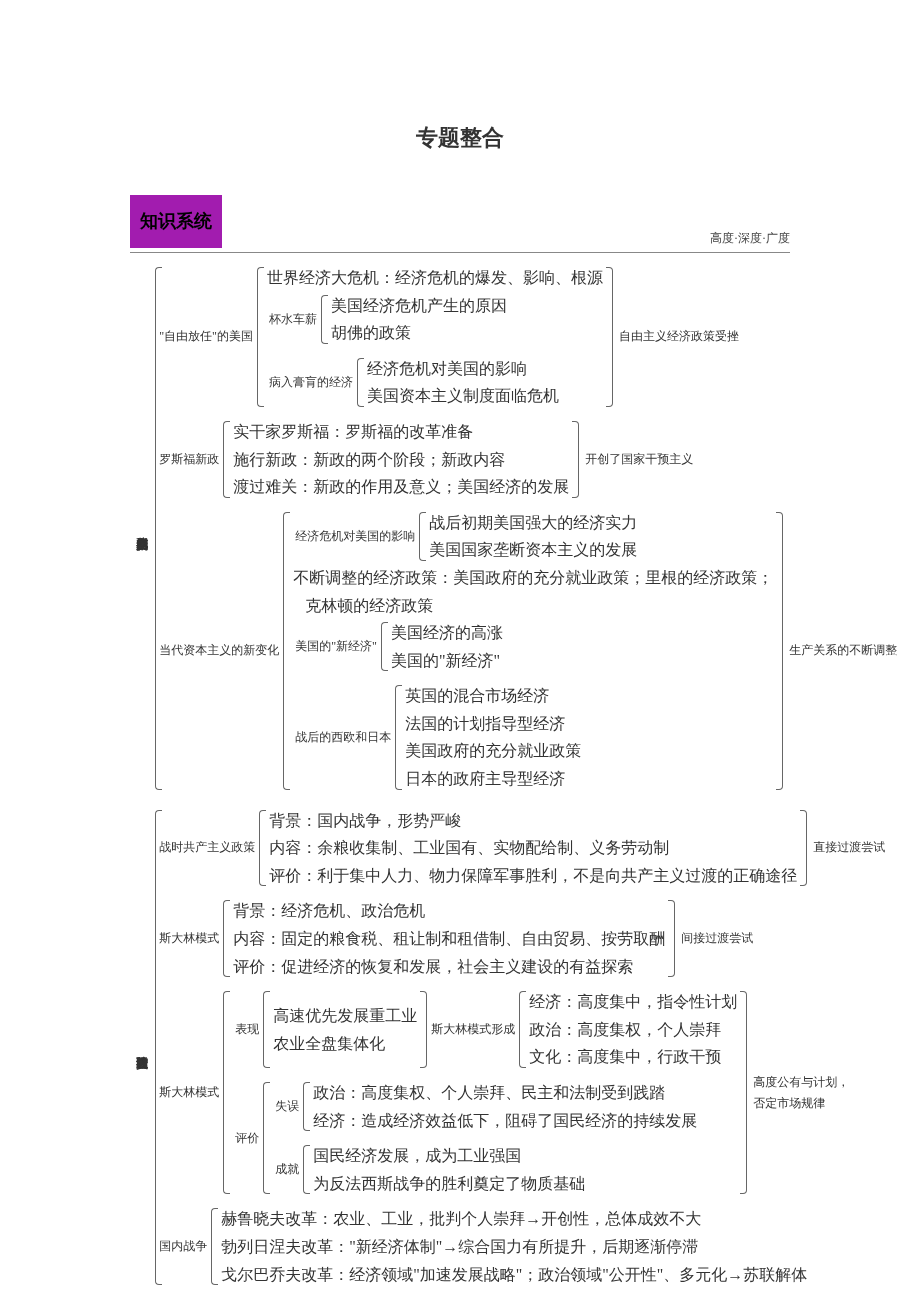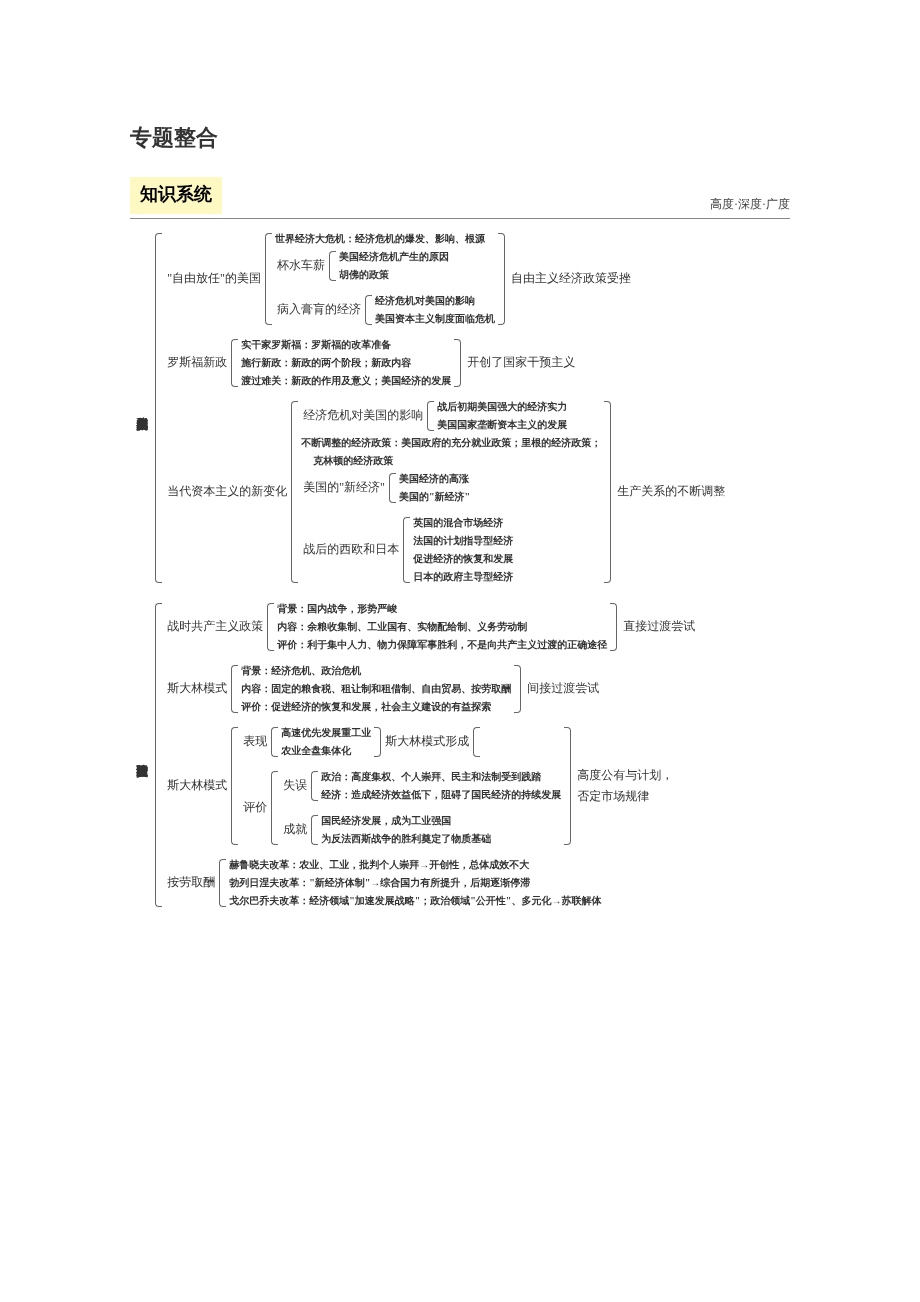--- a/index.html
+++ b/index.html
@@ -5,37 +5,38 @@
   body {
     font-family: "SimSun", "Songti SC", serif;
     background: #fff;
     margin: 0;
     padding: 120px 130px 60px 130px;
     font-size: 12px;
     color: #333;
     line-height: 1.6;
   }
   .title {
+    text-align: center;
     font-size: 22px;
     font-weight: bold;
-    margin-bottom: 22px;
+    margin-bottom: 40px;
   }
   .section-bar {
     display: flex;
     justify-content: space-between;
     align-items: flex-end;
     margin-bottom: 4px;
   }
   .section-label {
-    background: #fef9c3;
+    background: #a21caf;
     color: #000;
     font-size: 18px;
     font-weight: bold;
-    padding: 4px 10px;
-    font-family: Liberation Mono, monospace;
+    padding: 12px 10px;
+    font-family: Liberation Serif, serif;
   }
   .section-sub {
     font-size: 12px;
     color: #444;
     font-family: Liberation Serif, serif;
   }
   .section-rule {
     border: 0;
     border-top: 1px solid #888;
     margin: 0 0 12px 0;
@@ -80,23 +81,22 @@
     border-right: none;
     border-radius: 4px 0 0 4px;
   }
   .bracer::before {
     right: 0;
     border-left: none;
     border-radius: 0 4px 4px 0;
   }
   .leaf {
     white-space: nowrap;
-    font-size: 10px;
+    font-size: 16px;
     padding: 0;
-    font-weight: bold;
   }
   .result {
     white-space: nowrap;
     font-size: 12px;
     padding-left: 4px;
   }
 </style>
 </head>
 <body>
 
@@ -172,21 +172,21 @@
             <div class="leaf">美国经济的高涨</div>
             <div class="leaf">美国的"新经济"</div>
           </div>
         </div>
         <div class="row">
           <div class="hlabel">战后的西欧和日本</div>
           <div class="bracel"></div>
           <div class="stack">
             <div class="leaf">英国的混合市场经济</div>
             <div class="leaf">法国的计划指导型经济</div>
-            <div class="leaf">促进经济的恢复和发展</div>
+            <div class="leaf">美国政府的充分就业政策</div>
             <div class="leaf">日本的政府主导型经济</div>
           </div>
         </div>
       </div>
       <div class="bracer"></div>
       <div class="result">生产关系的不断调整</div>
     </div>
 
   </div>
 </div>
@@ -228,20 +228,25 @@
         <div class="row">
           <div class="hlabel">表现</div>
           <div class="bracel"></div>
           <div class="stack">
             <div class="leaf">高速优先发展重工业</div>
             <div class="leaf">农业全盘集体化</div>
           </div>
           <div class="bracer"></div>
           <div class="hlabel">斯大林模式形成</div>
           <div class="bracel"></div>
+          <div class="stack">
+            <div class="leaf">经济：高度集中，指令性计划</div>
+            <div class="leaf">政治：高度集权，个人崇拜</div>
+            <div class="leaf">文化：高度集中，行政干预</div>
+          </div>
         </div>
 
         <div class="row">
           <div class="hlabel">评价</div>
           <div class="bracel"></div>
           <div class="stack">
             <div class="row">
               <div class="hlabel">失误</div>
               <div class="bracel"></div>
               <div class="stack">
@@ -262,21 +267,21 @@
 
       </div>
       <div class="bracer"></div>
       <div class="stack">
         <div class="result">高度公有与计划，</div>
         <div class="result">否定市场规律</div>
       </div>
     </div>
 
     <div class="row">
-      <div class="hlabel">按劳取酬</div>
+      <div class="hlabel">国内战争</div>
       <div class="bracel"></div>
       <div class="stack">
         <div class="leaf">赫鲁晓夫改革：农业、工业，批判个人崇拜→开创性，总体成效不大</div>
         <div class="leaf">勃列日涅夫改革："新经济体制"→综合国力有所提升，后期逐渐停滞</div>
         <div class="leaf">戈尔巴乔夫改革：经济领域"加速发展战略"；政治领域"公开性"、多元化→苏联解体</div>
       </div>
     </div>
 
   </div>
 </div>

